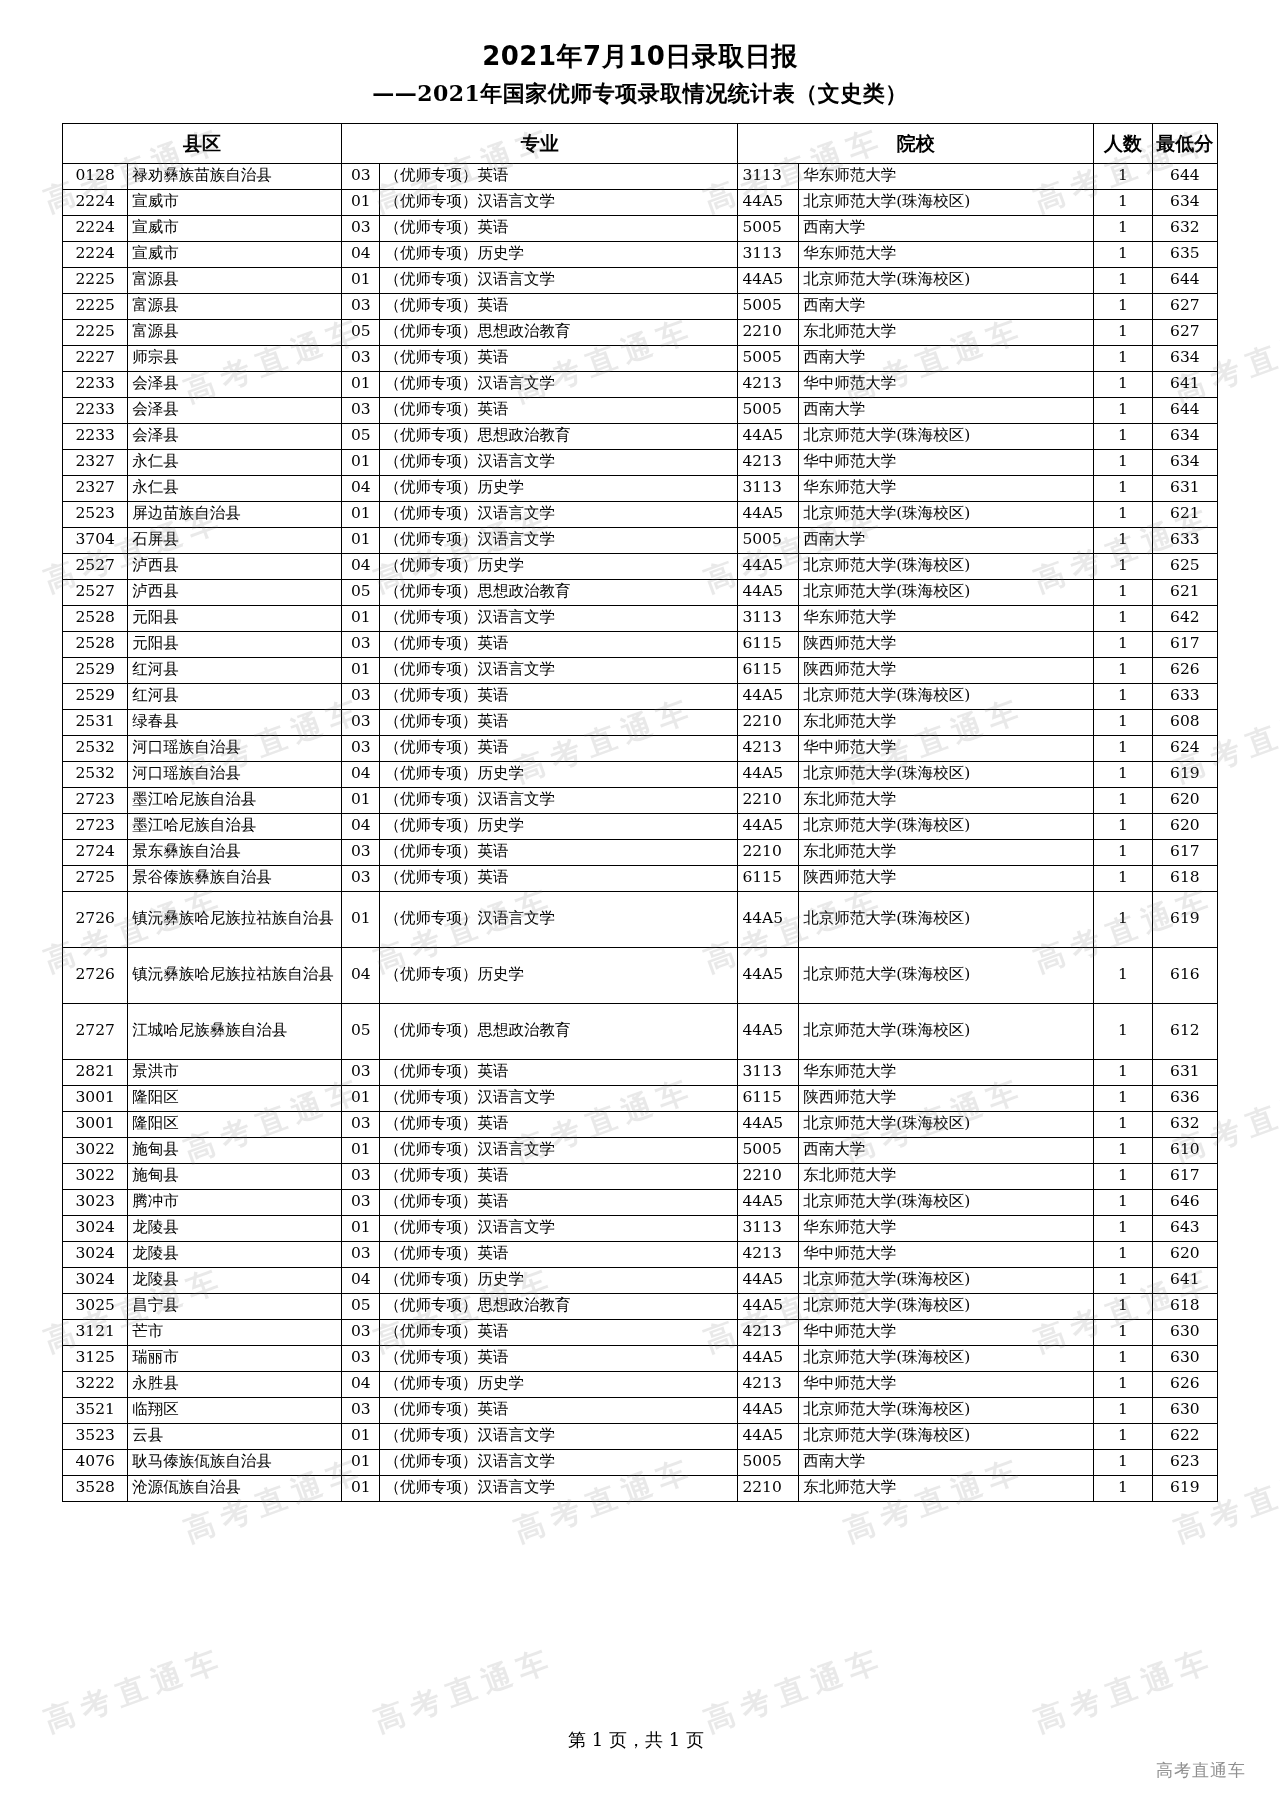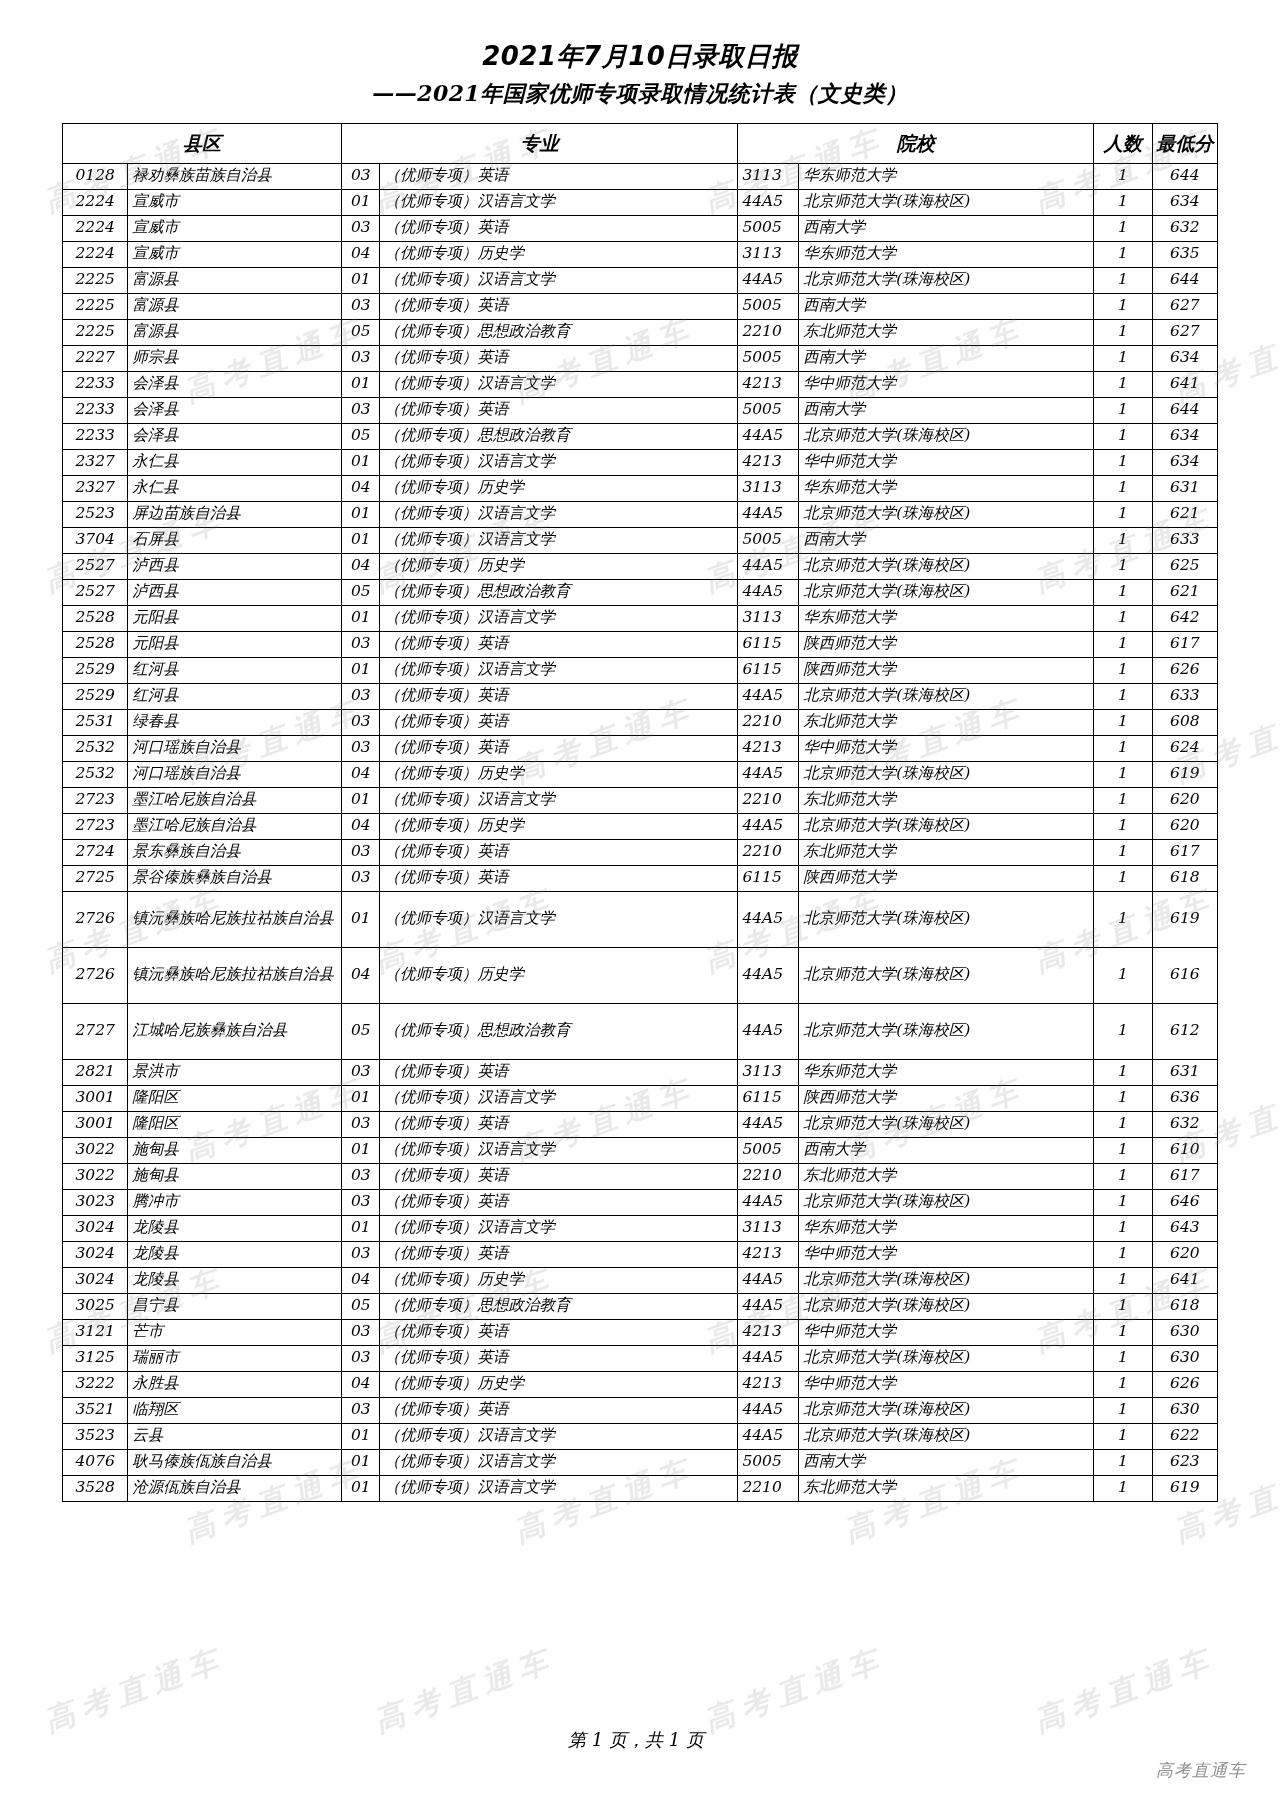--- a/index.html
+++ b/index.html
@@ -14,21 +14,20 @@
     font-family: "Liberation Serif", "DejaVu Serif", serif;
     color: #000000;
     position: relative;
     overflow: hidden;
   }
   #page {
     width: 1280px;
     height: 1810px;
     position: relative;
     padding: 0;
-    font-style: italic;
   }
   
   .title-block {
     text-align: center;
     padding-top: 40px;
   }
   .doc-title {
     font-size: 26px;
     font-weight: bold;
     letter-spacing: 0.5px;

